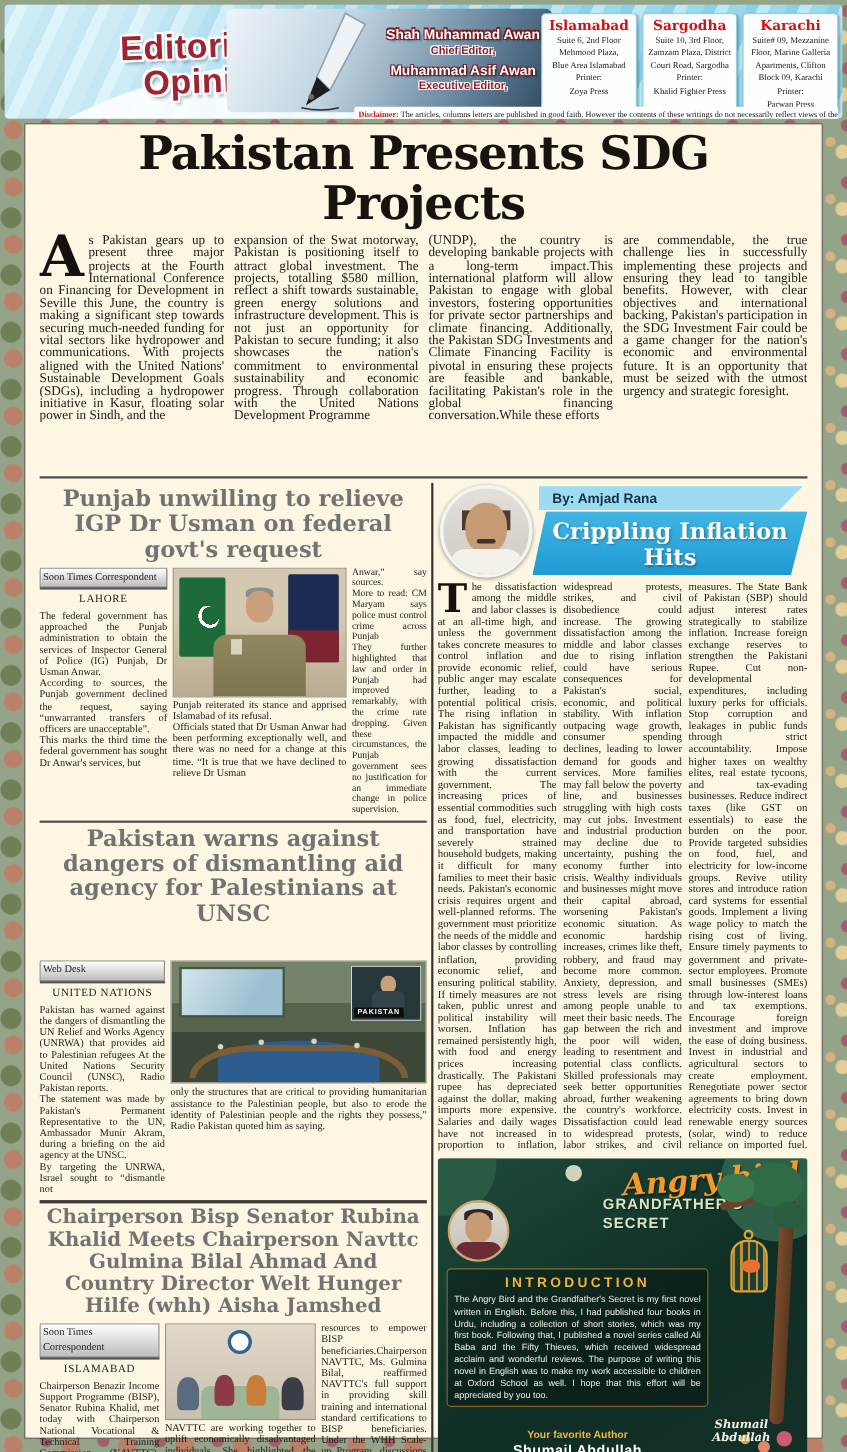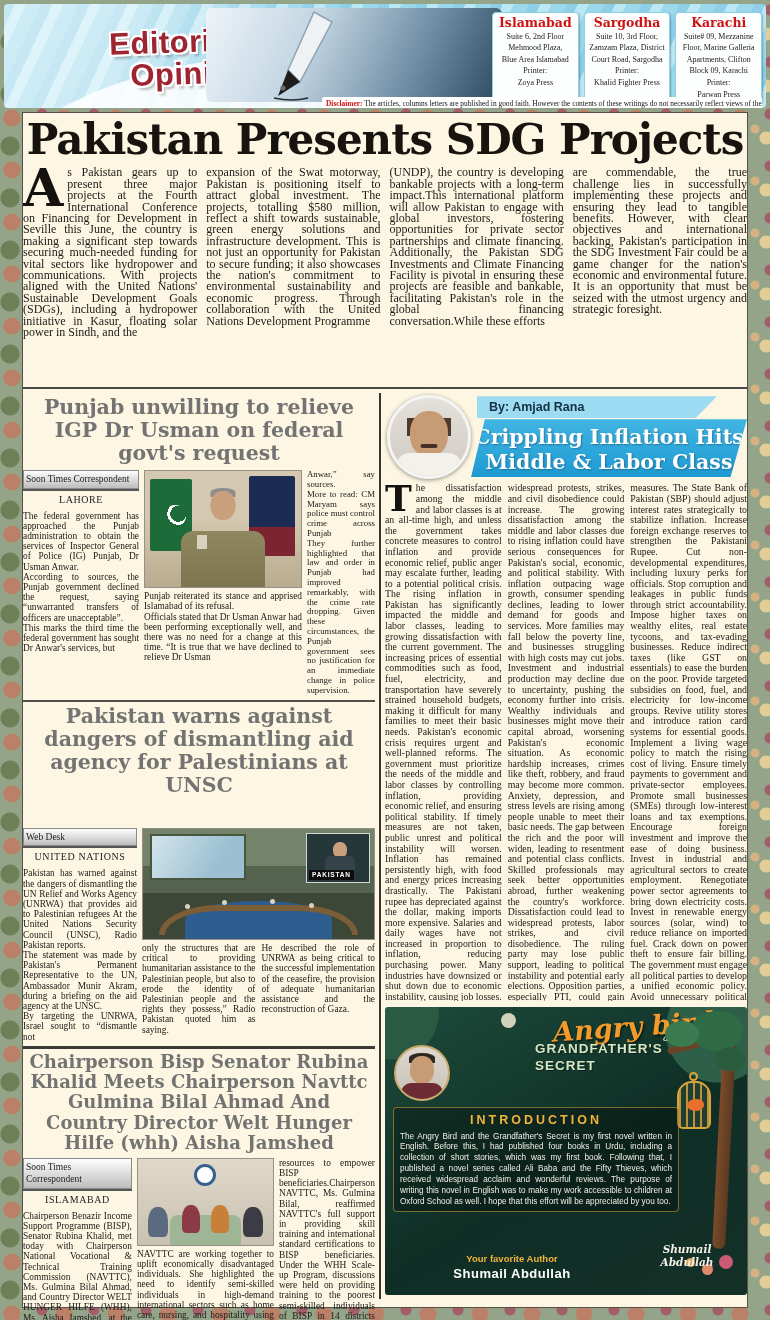--- a/index.html
+++ b/index.html
@@ -46,21 +46,21 @@
   .office-box { flex:1; background:#fdfefe; border:1px solid #8fd2e4; border-radius:4px; padding:2px 1px;
     text-align:center; box-shadow:1px 1px 2px rgba(0,0,0,.25); }
   .office-city { color:#cf1212; font:700 12.5px/1.25 "DejaVu Serif", serif; }
   .office-line { font:8px/1.45 "Liberation Serif", serif; color:#222; }
   .disclaimer { position:absolute; left:318px; top:93px; width:440px; height:13px; background:#fff; border-radius:2px;
     font:7.4px/13px "Liberation Serif", serif; color:#111; padding:0 4px; white-space:nowrap; overflow:hidden; }
   .disclaimer b { color:#cf1212; }
 
   
   .paper { position:absolute; left:22px; top:112px; width:726px; height:1196px; background:#fcf6e2;
-    border:1.5px solid #56504a; padding:4px 0; }
+    border:1.5px solid #56504a; padding:4px 13px; }
 
   .sdg-head { text-align:center; font:700 42px/1.08 "DejaVu Serif", serif; color:#17130f; letter-spacing:-1px; margin:0 0 5px; }
   .sdg-cols { display:flex; gap:9px; height:222px; overflow:hidden; padding-bottom:4px; border-bottom:2.5px solid #4a4a48; }
   .sdg-col { flex:1; font:12px/11.4px "Liberation Serif", serif; text-align:justify; color:#1c1a18; }
   .dropcap { float:left; font:700 52px/38px "DejaVu Serif", serif; padding:2px 4px 0 0; color:#14110e; }
   .dropcap.sm { font-size:36px; line-height:27px; }
 
   .lower { display:flex; margin-top:4px; height:906px; }
   .left-panel { width:352px; }
   .v-divider { width:2px; background:#37332f; margin:0 4px; }
@@ -157,21 +157,21 @@
   .ad-cage { position:absolute; right:36px; top:74px; width:34px; height:48px; border:2px solid #d9a43c; border-radius:15px 15px 6px 6px;
     background:repeating-linear-gradient(90deg, rgba(217,164,60,.85) 0 2px, rgba(255,255,255,.07) 2px 7px); }
   .ad-ring { position:absolute; right:49px; top:65px; width:9px; height:9px; border:2px solid #d9a43c; border-radius:50%; }
   .ad-bird { position:absolute; right:43px; top:92px; width:17px; height:12px; background:#e8702a; border-radius:55% 45% 50% 50%; }
   .flower { position:absolute; border-radius:50%; }
   .ad-photo { position:absolute; left:9px; top:38px; width:56px; height:56px; border-radius:50%;
     background:linear-gradient(#ded9d0,#c6c0b4); border:2px solid #caa96a; overflow:hidden; }
   .adp-head { position:absolute; left:50%; top:9px; transform:translateX(-50%); width:24px; height:28px; background:#c79c74; border-radius:46%; }
   .adp-hair { position:absolute; left:50%; top:6px; transform:translateX(-50%); width:26px; height:10px; background:#2e2721; border-radius:50% 50% 0 0; }
   .adp-shirt { position:absolute; left:50%; bottom:-2px; transform:translateX(-50%); width:42px; height:18px; background:#6d2c33; border-radius:10px 10px 0 0; }
-  .ad-intro { position:absolute; left:8px; top:100px; width:286px; background:rgba(0,0,0,.28); border:1px solid rgba(217,164,60,.55);
+  .ad-intro { position:absolute; left:8px; top:100px; width:238px; background:rgba(0,0,0,.28); border:1px solid rgba(217,164,60,.55);
     border-radius:4px; padding:4px 6px; }
   .ad-intro-head { text-align:center; color:#f0b43c; font:700 12.5px/1.3 "Liberation Sans", sans-serif; letter-spacing:3px; margin-bottom:3px; }
   .ad-intro-text { color:#f3efe6; font:8.2px/1.32 "Liberation Sans", sans-serif; text-align:justify; }
   .ad-author { position:absolute; left:8px; top:246px; width:238px; text-align:center; }
   .ad-author-label { color:#f0b43c; font:700 9.5px/1.3 "Liberation Sans", sans-serif; }
   .ad-author-name { color:#fff; font:700 13px/1.2 "Liberation Sans", sans-serif; letter-spacing:.5px; }
   .ad-side-name { position:absolute; right:8px; top:236px; width:104px; text-align:center;
     color:#f3efe6; font:italic 700 10.5px/1.2 "DejaVu Serif", serif; }
 </style>
 </head>
@@ -188,20 +188,26 @@
       <div class="ed-title">Opinion</div>
     </div>
 
     <div class="pen-photo">
       <svg class="pen-svg" width="86" height="94" viewBox="0 0 86 94">
         <polygon points="50,4 68,14 36,74 24,62" fill="#eef2f5" stroke="#8fa2b0" stroke-width="1.5"></polygon>
         <polygon points="36,74 24,62 14,88" fill="#1d1d1d"></polygon>
         <circle cx="19" cy="80" r="2.6" fill="#6a6a6a"></circle>
         <path d="M10 90 q18 4 34 0" stroke="#2a2a2a" stroke-width="1.4" fill="none"></path>
       </svg>
+      <div class="editors">
+        <div class="editor-name">Shah Muhammad Awan</div>
+        <div class="editor-role">Chief Editor,</div>
+        <div class="editor-name">Muhammad Asif Awan</div>
+        <div class="editor-role">Executive Editor,</div>
+      </div>
     </div>
 
     <div class="offices">
       <div class="office-box">
         <div class="office-city">Islamabad</div>
         <div class="office-line">Suite 6, 2nd Floor</div>
         <div class="office-line">Mehmood Plaza,</div>
         <div class="office-line">Blue Area Islamabad</div>
         <div class="office-line">Printer:</div>
         <div class="office-line">Zoya Press</div>
@@ -294,21 +300,20 @@
               <span class="us-p" style="left:55%;bottom:35px;"></span>
               <span class="us-p" style="left:72%;bottom:31px;"></span>
               <div class="us-inset">
                 <div class="us-inset-head"></div>
                 <div class="us-inset-suit"></div>
                 <div class="us-inset-label">PAKISTAN</div>
               </div>
             </div>
             <div class="u-cols">
               <div class="body-text">only the structures that are critical to providing humanitarian assistance to the Palestinian people, but also to erode the identity of Palestinian people and the rights they possess,” Radio Pakistan quoted him as saying.</div>
-              <div class="body-text">He described the role of UNRWA as being critical to the successful implementation of the ceasefire, the provision of adequate humanitarian assistance and the reconstruction of Gaza.</div>
             </div>
           </div>
         </div>
 
         <div class="h-rule thick"></div>
 
         <h2 class="art-head sm">Chairperson Bisp Senator Rubina Khalid Meets Chairperson Navttc Gulmina Bilal Ahmad And Country Director Welt Hunger Hilfe (whh) Aisha Jamshed</h2>
         <div class="bisp-body">
           <div class="b1">
             <div class="byline-box">Soon Times Correspondent</div>

